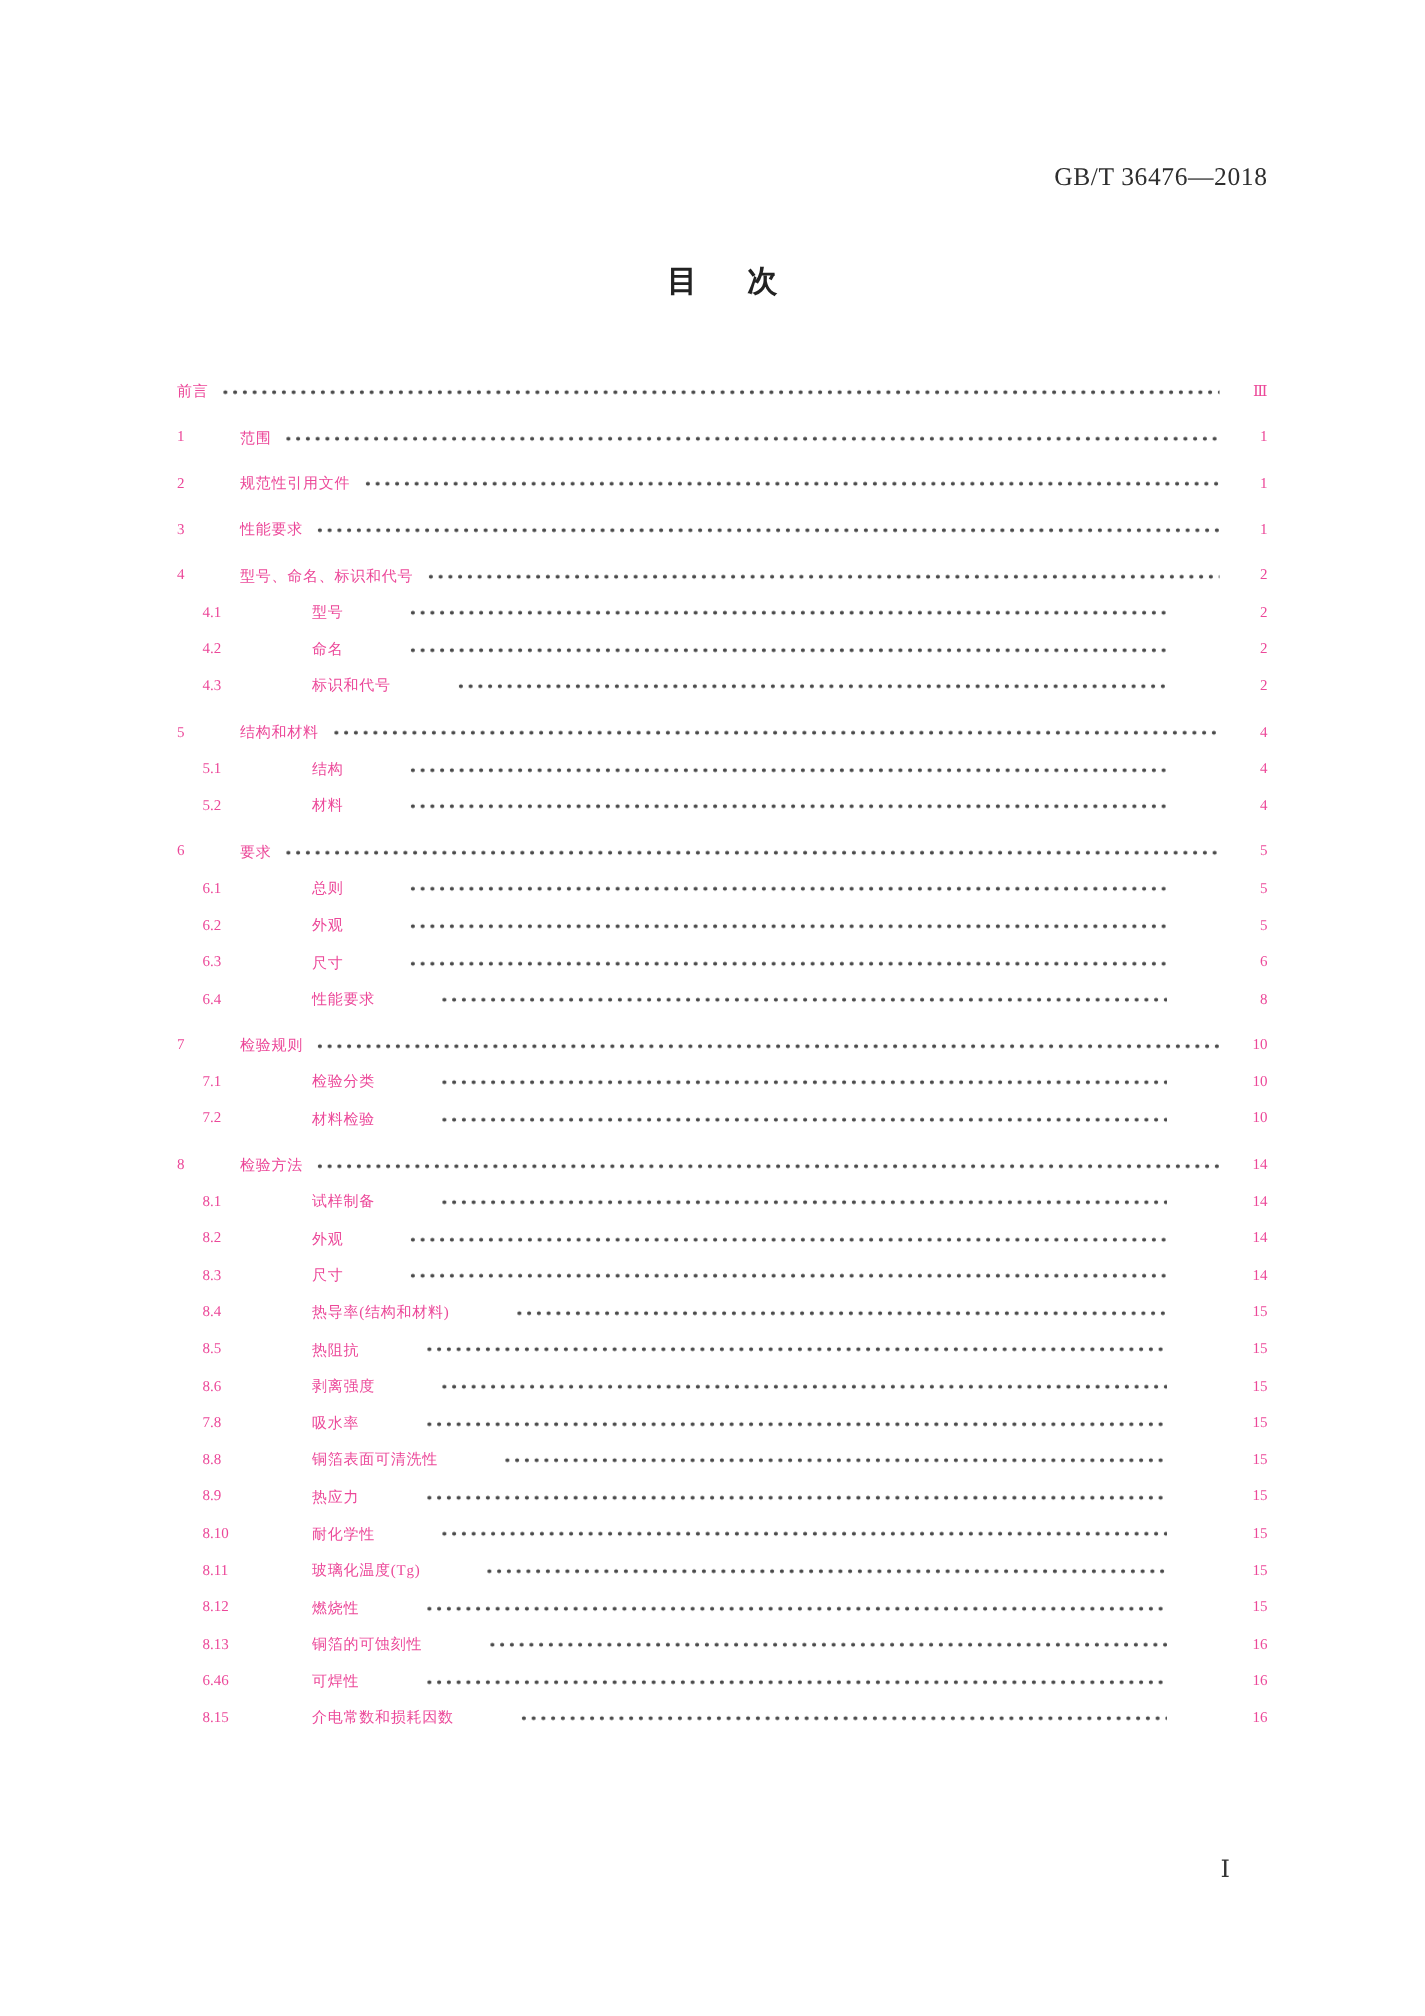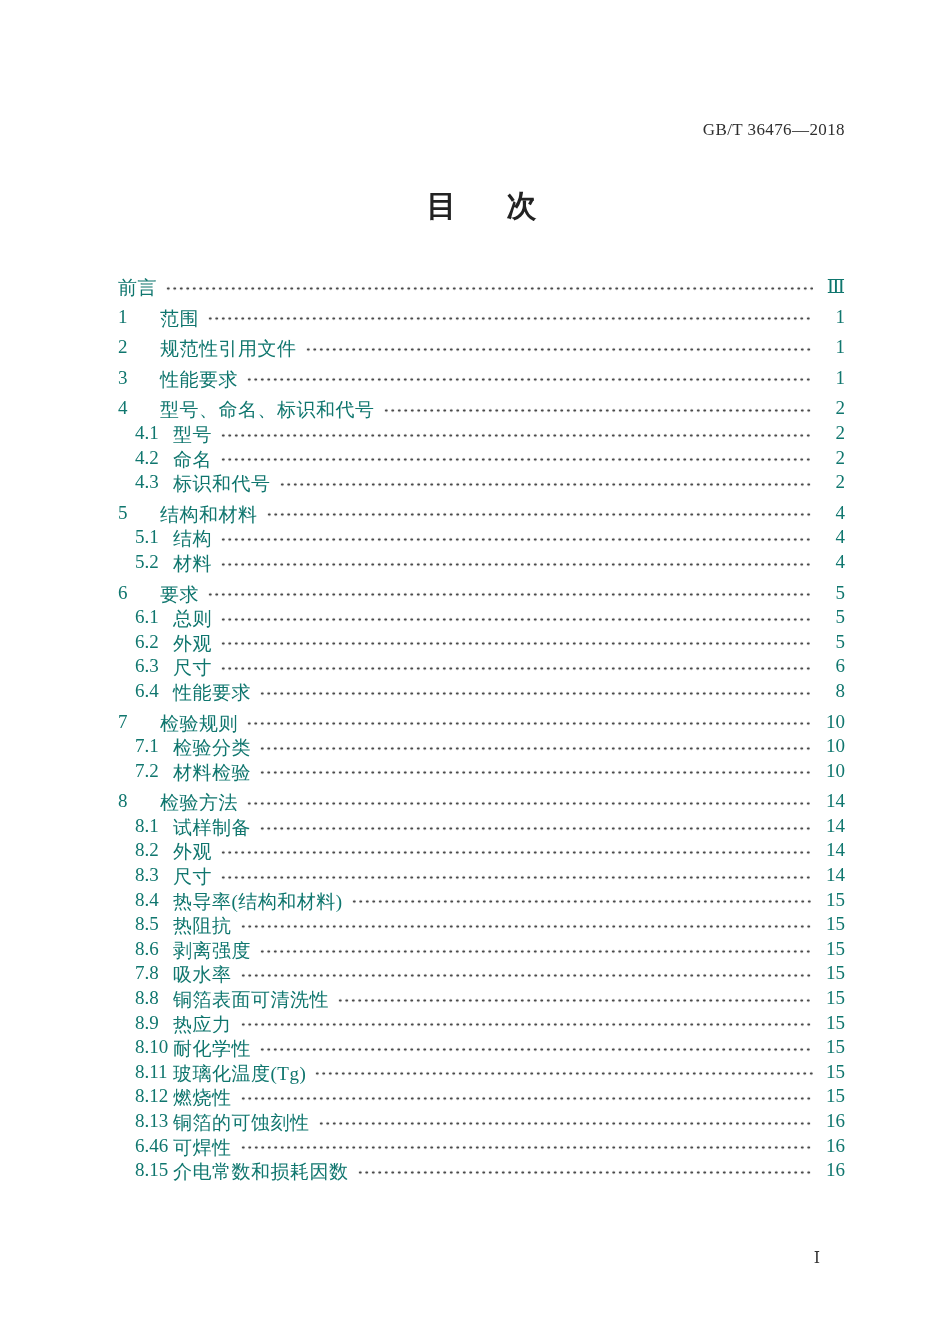--- a/index.html
+++ b/index.html
@@ -1,21 +1,21 @@
 <!DOCTYPE html>
 <html><head>
 <meta charset="utf-8">
 <style>
   * { margin: 0; padding: 0; box-sizing: border-box; }
   html, body { background: #ffffff; }
   .page {
     position: relative;
     width: 950px;
     height: 1323px;
-    margin: 12px auto;
+    margin: 0 auto;
     background: #ffffff;
     color: #2e2e2e;
     font-family: "Liberation Serif", "DejaVu Serif", serif;
     overflow: hidden;
   }
   .content {
     position: absolute;
     left: 118px;
     top: 0;
     width: 727px;
@@ -23,37 +23,38 @@
   .doc-code {
     margin-top: 108px;
     text-align: right;
     font-size: 17px;
     letter-spacing: 0.4px;
     color: #2e2e2e;
   }
   .toc-title {
     margin-top: 46px;
     text-align: center;
-    font-size: 30px;
+    font-size: 20px;
     font-weight: bold;
     letter-spacing: 0.33em;
     text-indent: 0.33em;
     color: #222;
   }
   .toc-list {
     margin-top: 48px;
   }
   .toc-row {
     display: flex;
+    align-items: center;
     height: 24.6px;
-    font-size: 19px;
-    color: #0f766e;
+    font-size: 10px;
+    color: #ec4899;
   }
   .toc-row.level-0:not(:first-child) { margin-top: 6px; }
-  .toc-row.level-1 { padding-left: 17px; }
+  .toc-row.level-1 { padding-left: 17px; gap: 35px; }
   .toc-num {
     display: inline-block;
     flex: 0 0 auto;
     width: 42px;
   }
   .toc-row.level-1 .toc-num { width: 38px; }
   .toc-label {
     flex: 0 0 auto;
     white-space: nowrap;
     letter-spacing: 0.5px;

